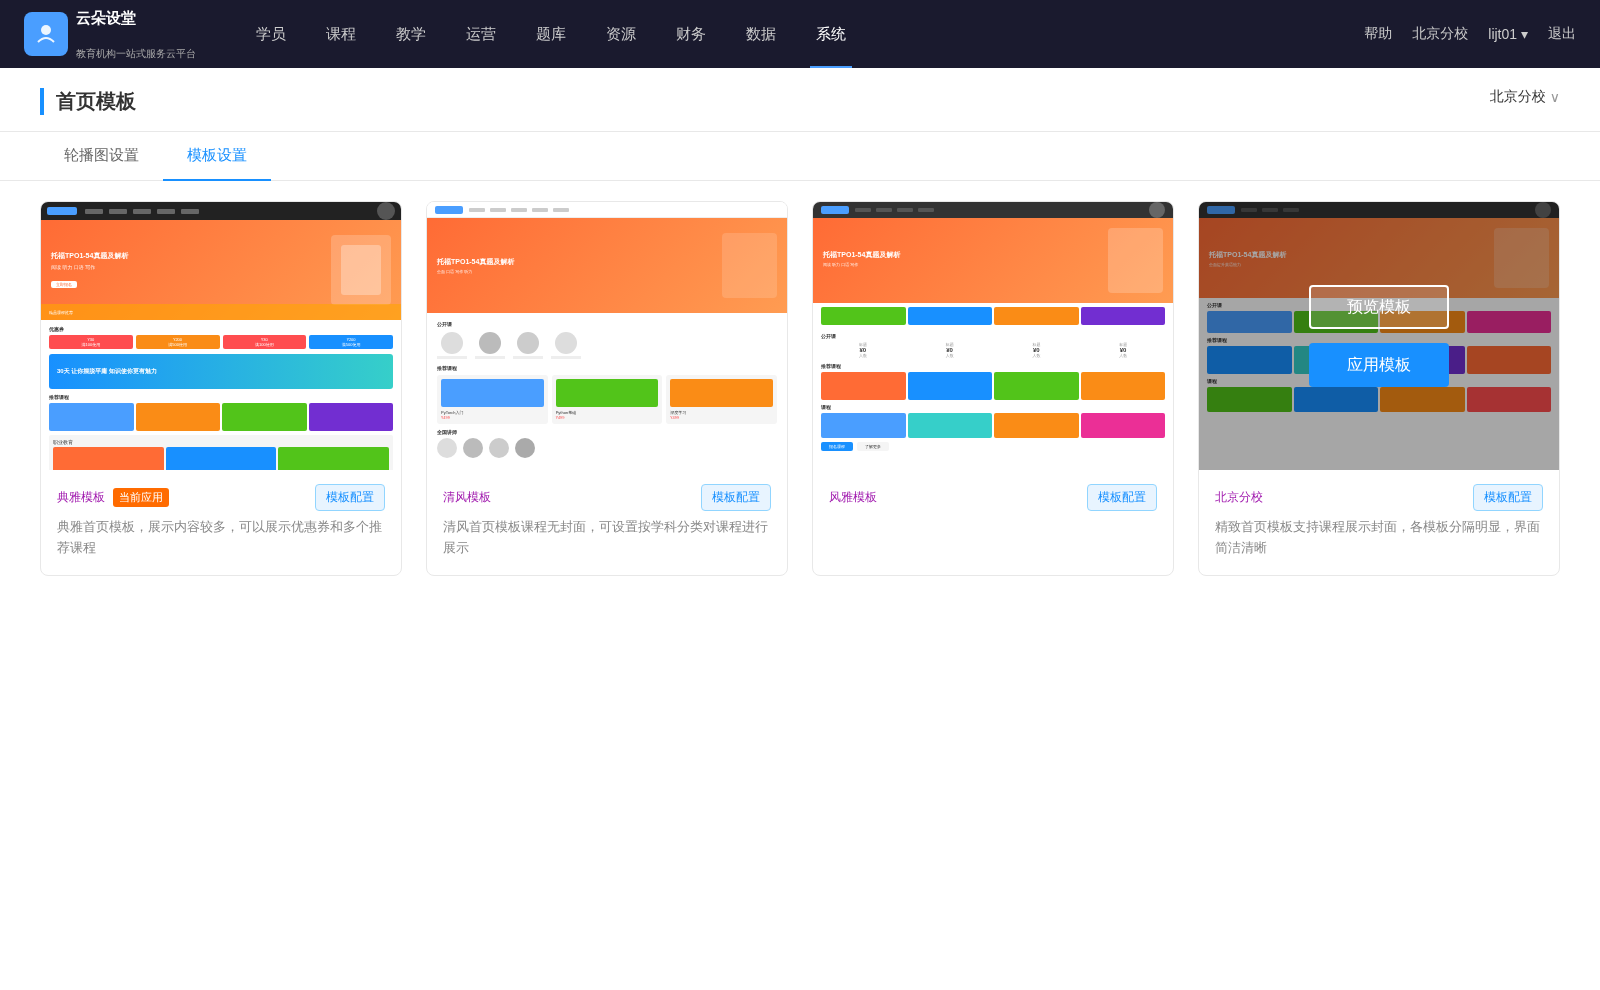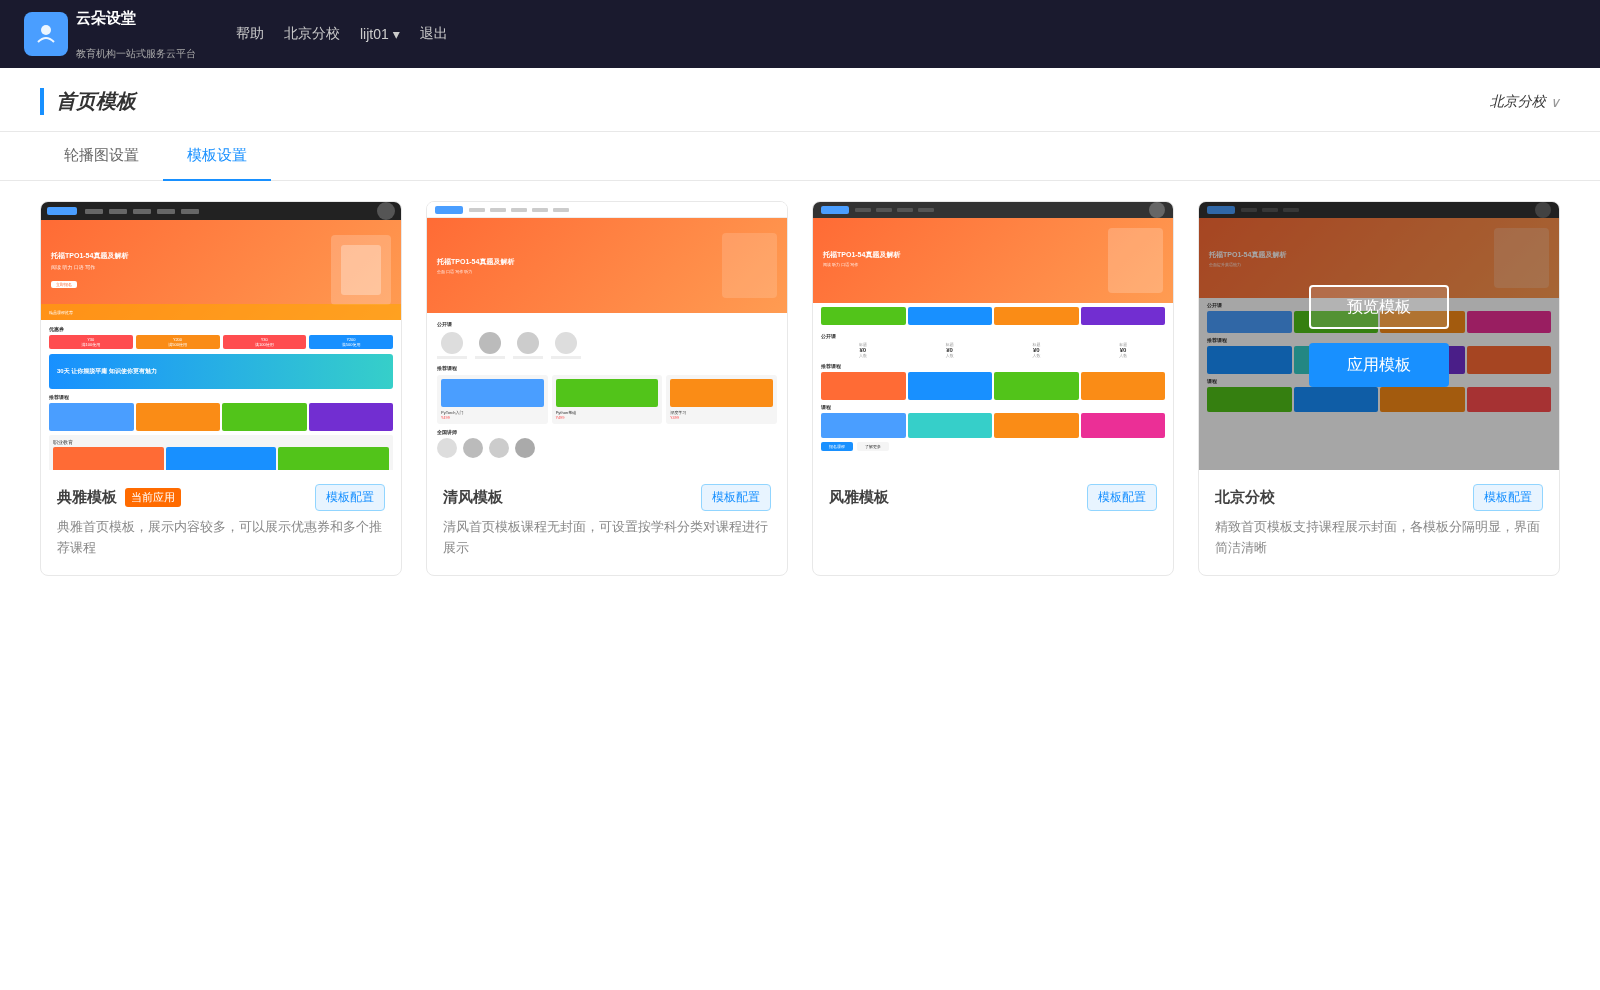--- a/index.html
+++ b/index.html
@@ -70,25 +70,24 @@
     }
     .nav-right span { cursor: pointer; }
 
     
     .page-wrapper {
       background: #fff;
       min-height: calc(100vh - 68px);
     }
     .page-header {
       display: flex;
-      align-items: center;
+      align-items: flex-start;
       justify-content: space-between;
       padding: 20px 40px 0;
       border-bottom: 1px solid #e8e8e8;
-      font-style: italic;
     }
     .page-title {
       font-size: 20px;
       font-weight: bold;
       color: #333;
       border-left: 4px solid #1890ff;
       padding-left: 12px;
       margin-bottom: 16px;
     }
     .branch-selector {
@@ -204,23 +203,23 @@
     .template-info {
       padding: 14px 16px 16px;
     }
     .template-name-row {
       display: flex;
       align-items: center;
       gap: 8px;
       margin-bottom: 6px;
     }
     .template-name {
-      font-size: 15px;
-      font-weight: bold;
-      color: #404040;
+      font-size: 12px;
+      font-weight: normal;
+      color: #a21caf;
     }
     .badge-current {
       background: #ff6b00;
       color: #fff;
       font-size: 11px;
       padding: 2px 6px;
       border-radius: 3px;
     }
     .btn-config {
       margin-left: auto;
@@ -247,20 +246,31 @@
       <svg width="28" height="28" viewBox="0 0 28 28">
         <circle cx="14" cy="10" r="5" fill="white" opacity="0.9"></circle>
         <path d="M6 22 Q14 14 22 22" stroke="white" stroke-width="2" fill="none" opacity="0.9"></path>
       </svg>
     </div>
     <div class="logo-text">
       <div class="brand">云朵设堂</div>
       <div style="font-size:10px;color:#aaa;margin-top:20px;">教育机构一站式服务云平台</div>
     </div>
   </div>
+  <div class="nav-menu">
+    <div class="nav-item">学员</div>
+    <div class="nav-item">课程</div>
+    <div class="nav-item">教学</div>
+    <div class="nav-item">运营</div>
+    <div class="nav-item">题库</div>
+    <div class="nav-item">资源</div>
+    <div class="nav-item">财务</div>
+    <div class="nav-item">数据</div>
+    <div class="nav-item active">系统</div>
+  </div>
   <div class="nav-right">
     <span>帮助</span>
     <span>北京分校</span>
     <span>lijt01 ▾</span>
     <span>退出</span>
   </div>
 </nav>
 
 <div class="page-wrapper">
 

